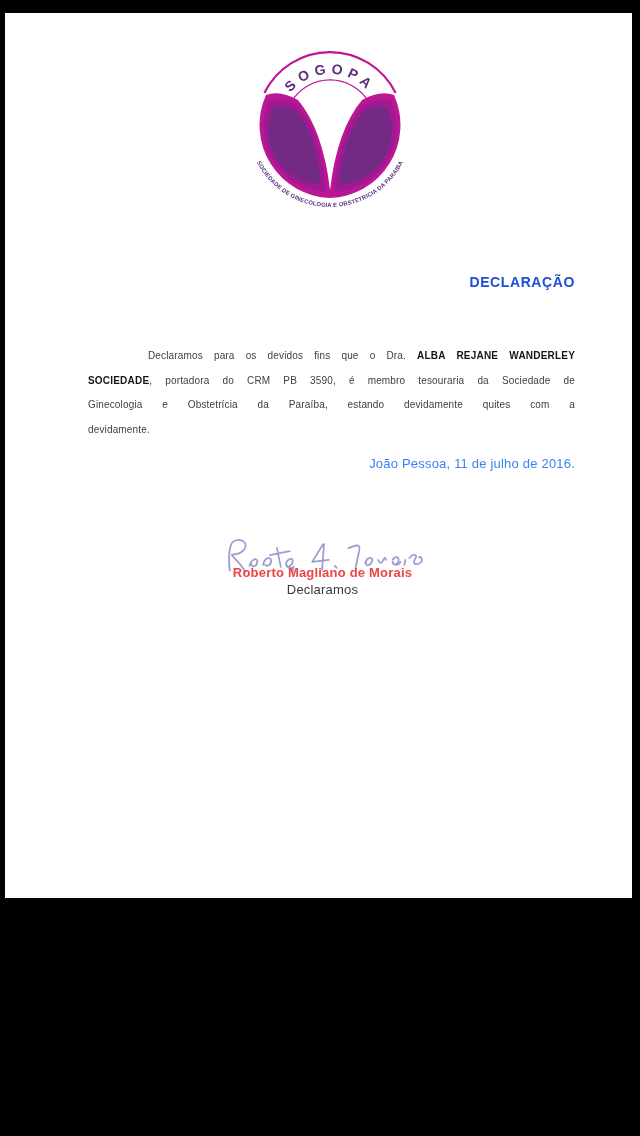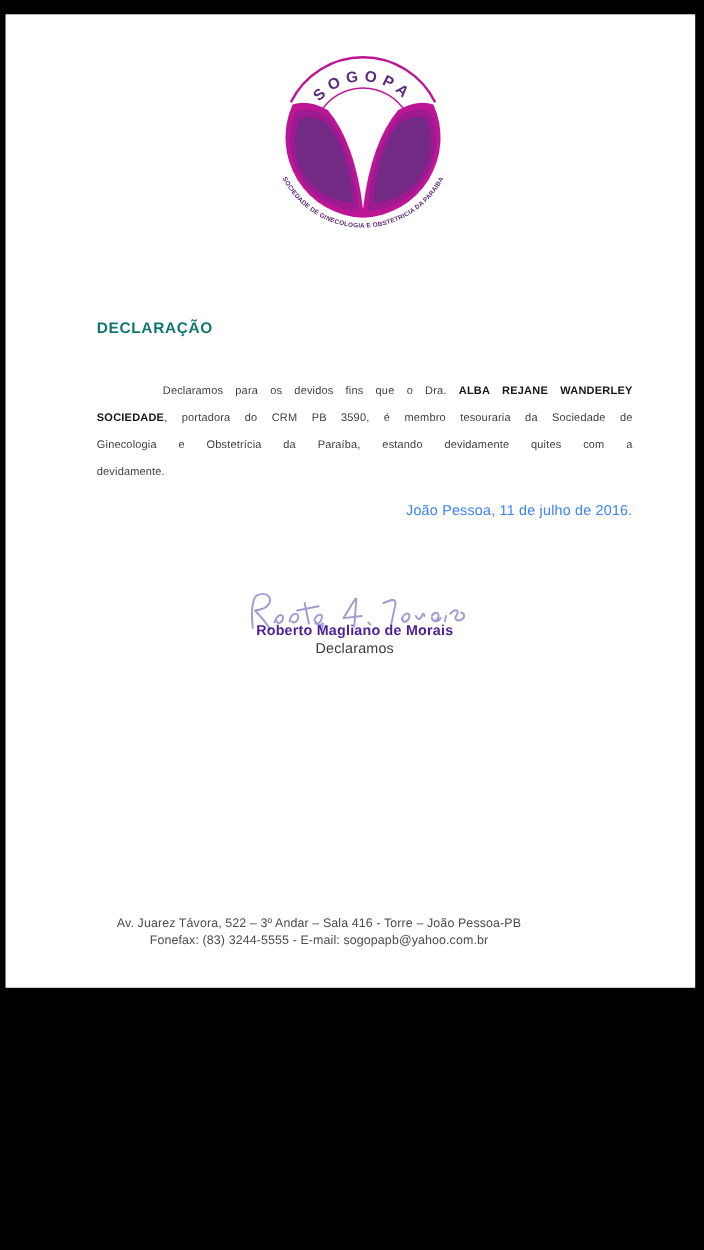--- a/index.html
+++ b/index.html
@@ -13,23 +13,23 @@
   .paper{
     position:absolute;left:5px;top:13px;
     width:627px;height:885px;
     background:#fff;
   }
   .logo-wrap{
     position:absolute;left:230px;top:32px;
     width:190px;height:175px;
   }
   .doc-title{
-    position:absolute;left:83px;top:277px;width:487px;
-    text-align:left;
-    font-size:14px;font-weight:bold;color:#0f766e;
+    position:absolute;left:83px;top:261px;width:487px;
+    text-align:right;
+    font-size:14px;font-weight:bold;color:#1d4ed8;
     letter-spacing:.6px;
   }
   .body-text{
     position:absolute;left:83px;top:331px;width:487px;
     font-size:10px;color:#3e3e3e;
     letter-spacing:.15px;
   }
   .body-text .line{
     line-height:24.6px;
     text-align:justify;
@@ -47,21 +47,21 @@
   .sig-scribble{
     position:absolute;left:216px;top:522px;
     width:206px;height:44px;
   }
   .sig-block{
     position:absolute;left:74px;top:552px;width:487px;
     text-align:center;
     font-size:13px;color:#3a3a3a;
     line-height:16.5px;letter-spacing:.2px;
   }
-  .sig-block .sig-name{font-weight:bold;color:#4c1d95;}
+  .sig-block .sig-name{font-weight:bold;color:#ef4444;}
   .footer{
     position:absolute;left:0;top:820px;width:570px;
     text-align:center;
     font-size:11.3px;color:#4c4c4c;
     line-height:15px;letter-spacing:.1px;
   }
 </style>
 </head>
 <body>
 
@@ -123,18 +123,14 @@
       <path d="M175 25 C177 21 182 21 181 26 C180 30 175 31 175 27 C176 31 181 31 183 27"></path>
       <path d="M188 25 L187 30 M192 23 C196 18 201 19 198 24 C195 28 198 31 203 28 C206 26 205 22 202 22"></path>
     </g>
   </svg>
 
   <div class="sig-block">
     <div class="sig-name">Roberto Magliano de Morais</div>
     <div>Declaramos</div>
   </div>
 
-  <div class="footer">
-    <div>Av. Juarez Távora, 522 – 3º Andar – Sala 416 - Torre – João Pessoa-PB</div>
-    <div>Fonefax: (83) 3244-5555 - E-mail: sogopapb@yahoo.com.br</div>
-  </div>
 
 </div>
 
 </body></html>

